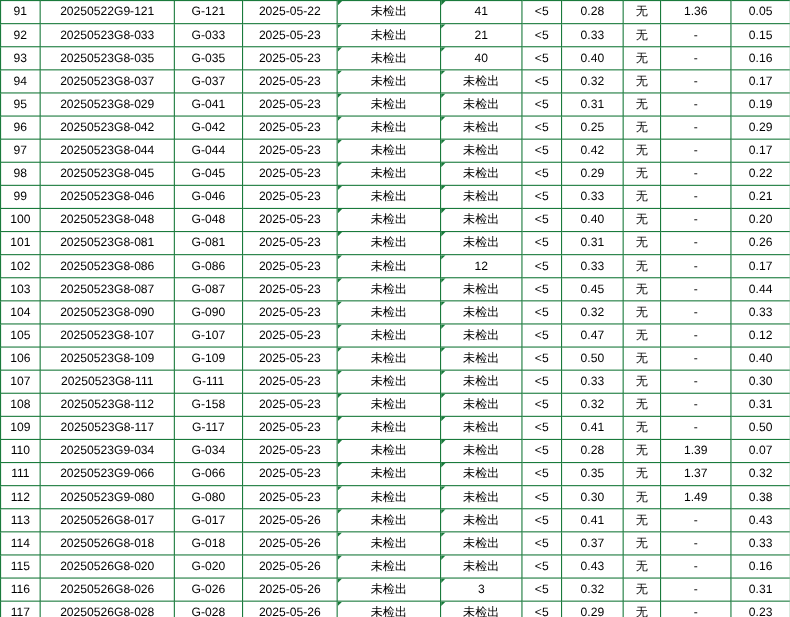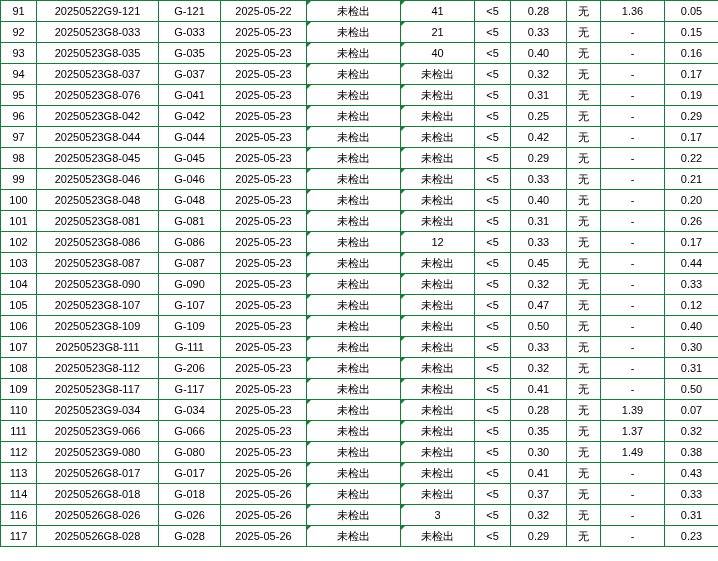--- a/index.html
+++ b/index.html
@@ -137,21 +137,21 @@
         <td class="cn mark">未检出</td>
         <td class="num mark">未检出</td>
         <td class="num">&lt;5</td>
         <td class="num">0.32</td>
         <td class="cn">无</td>
         <td class="dash">-</td>
         <td class="num">0.17</td>
       </tr>
       <tr>
         <td class="idx">95</td>
-        <td class="code">20250523G8-076</td>
+        <td class="code">20250523G8-029</td>
         <td class="short">G-041</td>
         <td class="date">2025-05-23</td>
         <td class="cn mark">未检出</td>
         <td class="num mark">未检出</td>
         <td class="num">&lt;5</td>
         <td class="num">0.31</td>
         <td class="cn">无</td>
         <td class="dash">-</td>
         <td class="num">0.19</td>
       </tr>
@@ -307,21 +307,21 @@
         <td class="num mark">未检出</td>
         <td class="num">&lt;5</td>
         <td class="num">0.33</td>
         <td class="cn">无</td>
         <td class="dash">-</td>
         <td class="num">0.30</td>
       </tr>
       <tr>
         <td class="idx">108</td>
         <td class="code">20250523G8-112</td>
-        <td class="short">G-206</td>
+        <td class="short">G-158</td>
         <td class="date">2025-05-23</td>
         <td class="cn mark">未检出</td>
         <td class="num mark">未检出</td>
         <td class="num">&lt;5</td>
         <td class="num">0.32</td>
         <td class="cn">无</td>
         <td class="dash">-</td>
         <td class="num">0.31</td>
       </tr>
       <tr>
@@ -396,20 +396,33 @@
         <td class="date">2025-05-26</td>
         <td class="cn mark">未检出</td>
         <td class="num mark">未检出</td>
         <td class="num">&lt;5</td>
         <td class="num">0.37</td>
         <td class="cn">无</td>
         <td class="dash">-</td>
         <td class="num">0.33</td>
       </tr>
       <tr>
+        <td class="idx">115</td>
+        <td class="code">20250526G8-020</td>
+        <td class="short">G-020</td>
+        <td class="date">2025-05-26</td>
+        <td class="cn mark">未检出</td>
+        <td class="num mark">未检出</td>
+        <td class="num">&lt;5</td>
+        <td class="num">0.43</td>
+        <td class="cn">无</td>
+        <td class="dash">-</td>
+        <td class="num">0.16</td>
+      </tr>
+      <tr>
         <td class="idx">116</td>
         <td class="code">20250526G8-026</td>
         <td class="short">G-026</td>
         <td class="date">2025-05-26</td>
         <td class="cn mark">未检出</td>
         <td class="num mark">3</td>
         <td class="num">&lt;5</td>
         <td class="num">0.32</td>
         <td class="cn">无</td>
         <td class="dash">-</td>

